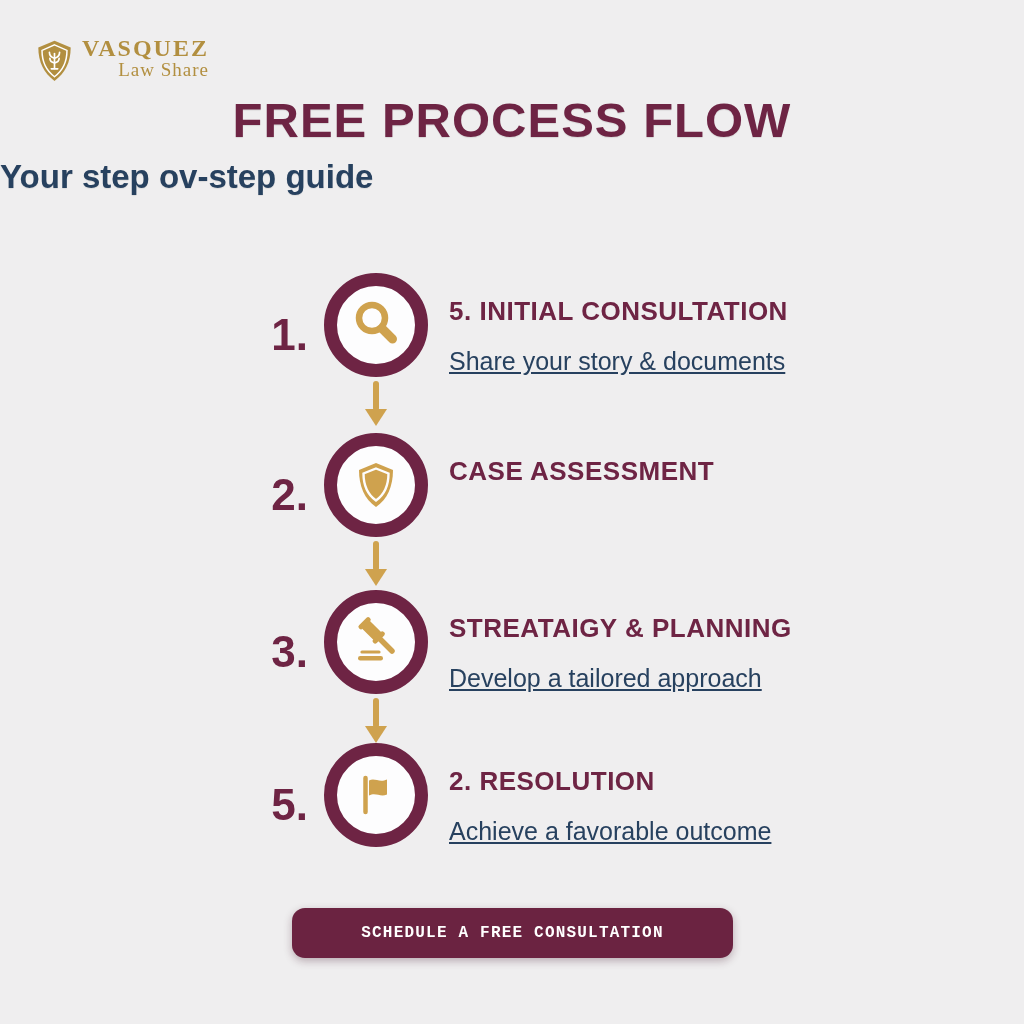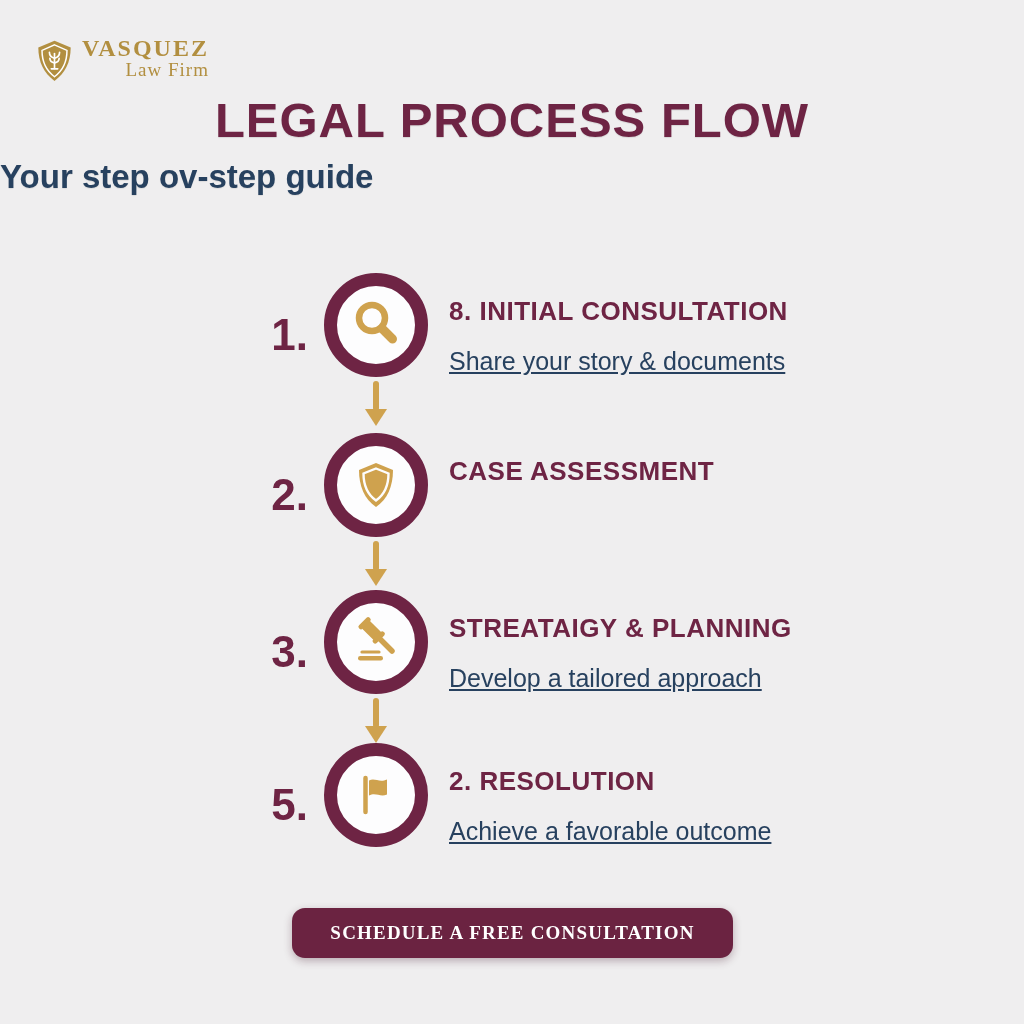--- a/index.html
+++ b/index.html
@@ -48,21 +48,21 @@
   
   .gold-fill{fill:var(--gold);}
   .gold-stroke{stroke:var(--gold);fill:none;}
   .white-stroke{stroke:var(--circle-bg);fill:none;}
   .logo-gold-fill{fill:var(--logo-gold);}
   .white-line{stroke:#ffffff;fill:none;}
 
   
   .cta{position:absolute;left:292px;top:908px;width:441px;height:50px;border:none;
        background:var(--button-bg);color:#ffffff;border-radius:13px;
-       font-family:Liberation Serif, serif;font-size:19px;font-weight:bold;letter-spacing:1.2px;
+       font-family:Liberation Mono, monospace;font-size:16px;font-weight:bold;letter-spacing:1.2px;
        display:flex;align-items:center;justify-content:center;cursor:pointer;
        box-shadow:0 3px 8px rgba(60,15,35,0.30);}
 </style>
 </head>
 <body>
 
 <div class="canvas">
 
   <div class="logo">
     <svg class="logo-shield" viewBox="0 0 40 46">
@@ -72,37 +72,37 @@
         <path d="M20 31 L20 15"></path>
         <path d="M20 20 C16 19 14.5 16 14.5 13.5"></path>
         <path d="M20 20 C24 19 25.5 16 25.5 13.5"></path>
         <path d="M20 25 C16.5 24.5 15 22 15 20"></path>
         <path d="M20 25 C23.5 24.5 25 22 25 20"></path>
         <path d="M16.5 31.5 L23.5 31.5"></path>
       </g>
     </svg>
     <div class="logo-text">
       <span class="logo-name">VASQUEZ</span>
-      <span class="logo-sub">Law Firm</span>
+      <span class="logo-sub">Law Share</span>
     </div>
   </div>
 
-  <h1 class="title">LEGAL PROCESS FLOW</h1>
+  <h1 class="title">FREE PROCESS FLOW</h1>
   <h2 class="subtitle">Your step ov-step guide</h2>
 
   <div class="step" style="--cy:325px">
     <span class="step-number">1.</span>
     <div class="step-circle">
       <svg viewBox="0 0 56 56">
         <circle class="gold-stroke" cx="24" cy="21" r="13" stroke-width="6.5"></circle>
         <line class="gold-stroke" x1="34" y1="31.5" x2="44.5" y2="42" stroke-width="9" stroke-linecap="round"></line>
       </svg>
     </div>
     <div class="step-text">
-      <div class="step-heading">8. INITIAL CONSULTATION</div>
+      <div class="step-heading">5. INITIAL CONSULTATION</div>
       <div class="step-desc">Share your story &amp; documents</div>
     </div>
   </div>
 
   <svg class="flow-arrow" style="top:381px" viewBox="0 0 26 46">
     <rect class="gold-fill" x="10" y="0" width="6" height="30" rx="3"></rect>
     <polygon class="gold-fill" points="2,28 24,28 13,45"></polygon>
   </svg>
 
   <div class="step" style="--cy:485px">

